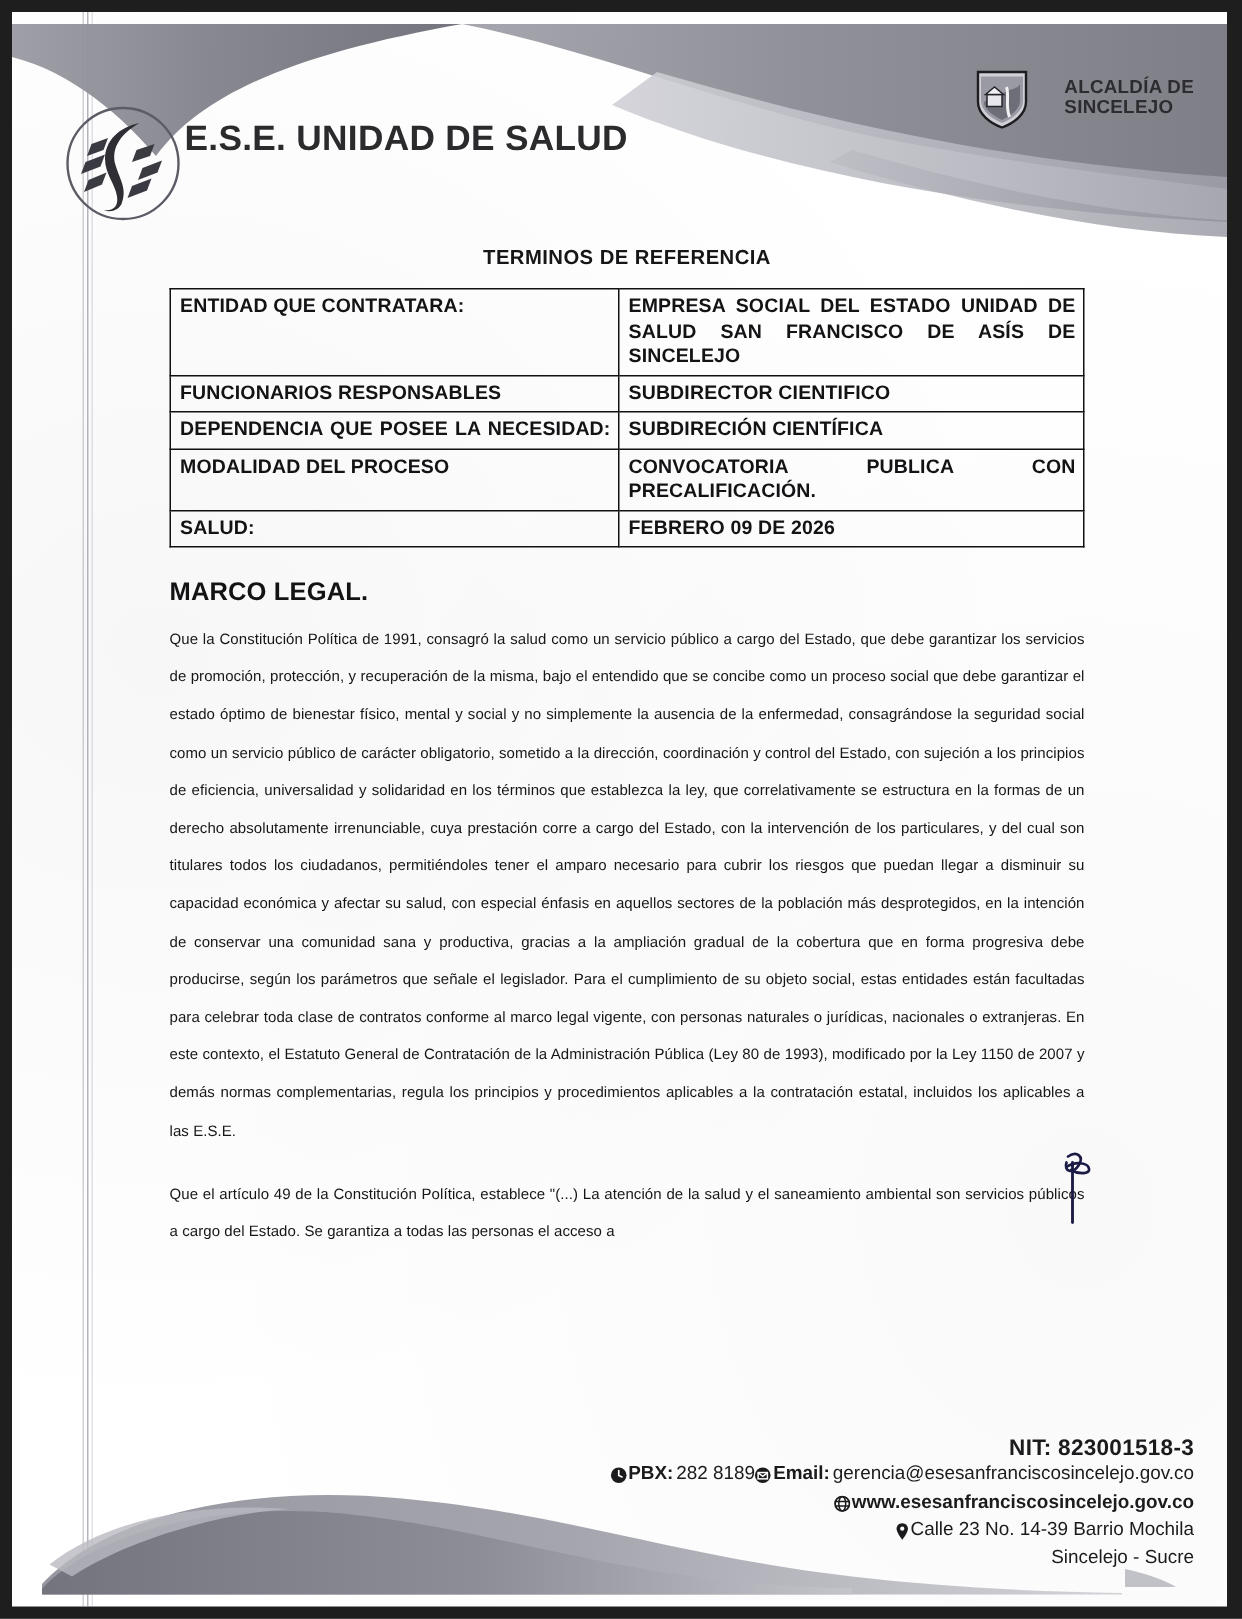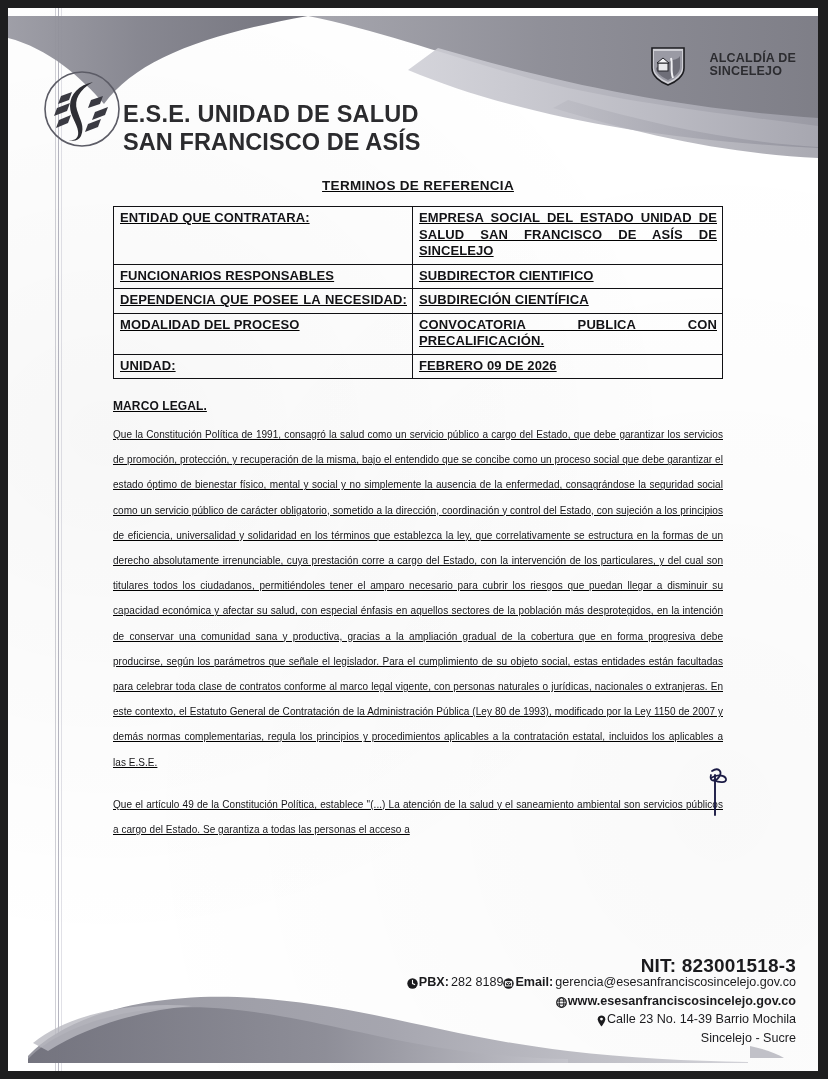--- a/index.html
+++ b/index.html
@@ -75,21 +75,20 @@
   .brand-text {
     position: absolute;
     left: 115px;
     top: 70px;
     font-family: "Liberation Sans", sans-serif;
     font-weight: bold;
     font-size: 23.5px;
     line-height: 28px;
     letter-spacing: 0.2px;
     color: #2b2b2e;
-    margin-top: 22px;
   }
   .brand-text .l2 { letter-spacing: 0.1px; }
 
   .alcaldia {
     position: absolute;
     right: 22px;
     top: 36px;
     display: flex;
     align-items: center;
     gap: 23px;
@@ -101,23 +100,22 @@
     font-size: 12.5px;
     line-height: 13.5px;
     color: #2c2c30;
     letter-spacing: 0.2px;
   }
 
   
   .doc-body {
     position: absolute;
     left: 105px;
-    top: 170px;
+    top: 156px;
     width: 610px;
-    text-decoration: underline;
   }
 
   .doc-title {
     text-align: center;
     font-family: "Liberation Sans", sans-serif;
     font-weight: bold;
     font-size: 13.5px;
     letter-spacing: 0.3px;
     color: #161618;
     margin-bottom: 13px;
@@ -155,21 +153,21 @@
     margin-left: 12px;
   }
   table.ref-table td.v.noj {
     text-align: left;
     text-align-last: left;
   }
 
   .sec-head {
     font-family: "Liberation Sans", sans-serif;
     font-weight: bold;
-    font-size: 12px;
+    font-size: 17px;
     color: #131316;
     margin: 0 0 9px 0;
     letter-spacing: 0.1px;
   }
 
   p.para {
     font-family: "Liberation Sans", sans-serif;
     font-size: 10px;
     line-height: 25.2px;
     color: #161619;
@@ -207,21 +205,21 @@
     text-align: right;
     font-family: "Liberation Sans", sans-serif;
     color: #1b1b1e;
   }
   .fi-line {
     font-size: 12.6px;
     line-height: 17.5px;
     white-space: nowrap;
     display: block;
   }
-  .fi-nit { font-weight: bold; font-size: 19px; letter-spacing: 0.2px; }
+  .fi-nit { font-weight: bold; font-size: 15px; letter-spacing: 0.2px; }
   .fi-bold { font-weight: bold; }
   .fi-ico {
     display: inline-block;
     vertical-align: -1px;
     margin-right: 1px;
   }
   .fi-ico svg { display: inline-block; vertical-align: middle; }
   .fi-gap { display: inline-block; width: 2px; }
 </style>
 </head>
@@ -278,21 +276,20 @@
           <g fill="#3a3a42">
             <path d="M48,30 L60,26 L57,34 L45,38 Z"></path>
             <path d="M52,42 L65,37 L62,45 L49,50 Z"></path>
             <path d="M45,54 L58,49 L55,57 L42,62 Z"></path>
           </g>
         </svg>
       </div>
 
       <div class="brand-text">
         <div class="l1">E.S.E. UNIDAD DE SALUD</div>
-        <div class="l2">SAN FRANCISCO DE ASÍS</div>
       </div>
 
       <div class="alcaldia">
         <div class="alcaldia-shield">
           <svg width="38" height="42" viewBox="0 0 38 42">
             <path d="M3,4 L35,4 L35,24 C35,32 27,38 19,41 C11,38 3,32 3,24 Z" fill="#cfcfd5" stroke="#1d1d21" stroke-width="1.6"></path>
             <path d="M5,7 L33,7 L33,23 C33,30 26,35 19,38 C12,35 5,30 5,23 Z" fill="#9a9aa4"></path>
             <path d="M7,24 C12,20 16,22 20,18 C24,15 29,16 31,12 L31,23 C31,29 25,33 19,36 C13,33 7,29 7,24 Z" fill="#6e6e78"></path>
             <rect x="9" y="19" width="10" height="8" fill="#e8e8ec" stroke="#24242a" stroke-width="1"></rect>
             <path d="M8,19 L14,14 L20,19 Z" fill="#f2f2f5" stroke="#24242a" stroke-width="1"></path>
@@ -322,21 +319,21 @@
           </tr>
           <tr>
             <td class="k">DEPENDENCIA QUE POSEE LA NECESIDAD:</td>
             <td class="v noj">SUBDIRECIÓN CIENTÍFICA</td>
           </tr>
           <tr>
             <td class="k noj">MODALIDAD DEL PROCESO</td>
             <td class="v">CONVOCATORIA PUBLICA CON PRECALIFICACIÓN.</td>
           </tr>
           <tr>
-            <td class="k noj">UNIDAD:</td>
+            <td class="k noj">SALUD:</td>
             <td class="v noj">FEBRERO 09 DE 2026</td>
           </tr>
         </tbody>
       </table>
 
       <div class="sec-head">MARCO LEGAL.</div>
 
       <p class="para">Que la Constitución Política de 1991, consagró la salud como un servicio público a cargo del Estado, que debe garantizar los servicios de promoción, protección, y recuperación de la misma, bajo el entendido que se concibe como un proceso social que debe garantizar el estado óptimo de bienestar físico, mental y social y no simplemente la ausencia de la enfermedad, consagrándose la seguridad social como un servicio público de carácter obligatorio, sometido a la dirección, coordinación y control del Estado, con sujeción a los principios de eficiencia, universalidad y solidaridad en los términos que establezca la ley, que correlativamente se estructura en la formas de un derecho absolutamente irrenunciable, cuya prestación corre a cargo del Estado, con la intervención de los particulares, y del cual son titulares todos los ciudadanos, permitiéndoles tener el amparo necesario para cubrir los riesgos que puedan llegar a disminuir su capacidad económica y afectar su salud, con especial énfasis en aquellos sectores de la población más desprotegidos, en la intención de conservar una comunidad sana y productiva, gracias a la ampliación gradual de la cobertura que en forma progresiva debe producirse, según los parámetros que señale el legislador. Para el cumplimiento de su objeto social, estas entidades están facultadas para celebrar toda clase de contratos conforme al marco legal vigente, con personas naturales o jurídicas, nacionales o extranjeras. En este contexto, el Estatuto General de Contratación de la Administración Pública (Ley 80 de 1993), modificado por la Ley 1150 de 2007 y demás normas complementarias, regula los principios y procedimientos aplicables a la contratación estatal, incluidos los aplicables a las E.S.E.</p>
       <p class="para">Que el artículo 49 de la Constitución Política, establece "(...) La atención de la salud y el saneamiento ambiental son servicios públicos a cargo del Estado. Se garantiza a todas las personas el acceso a</p>
     </div>

